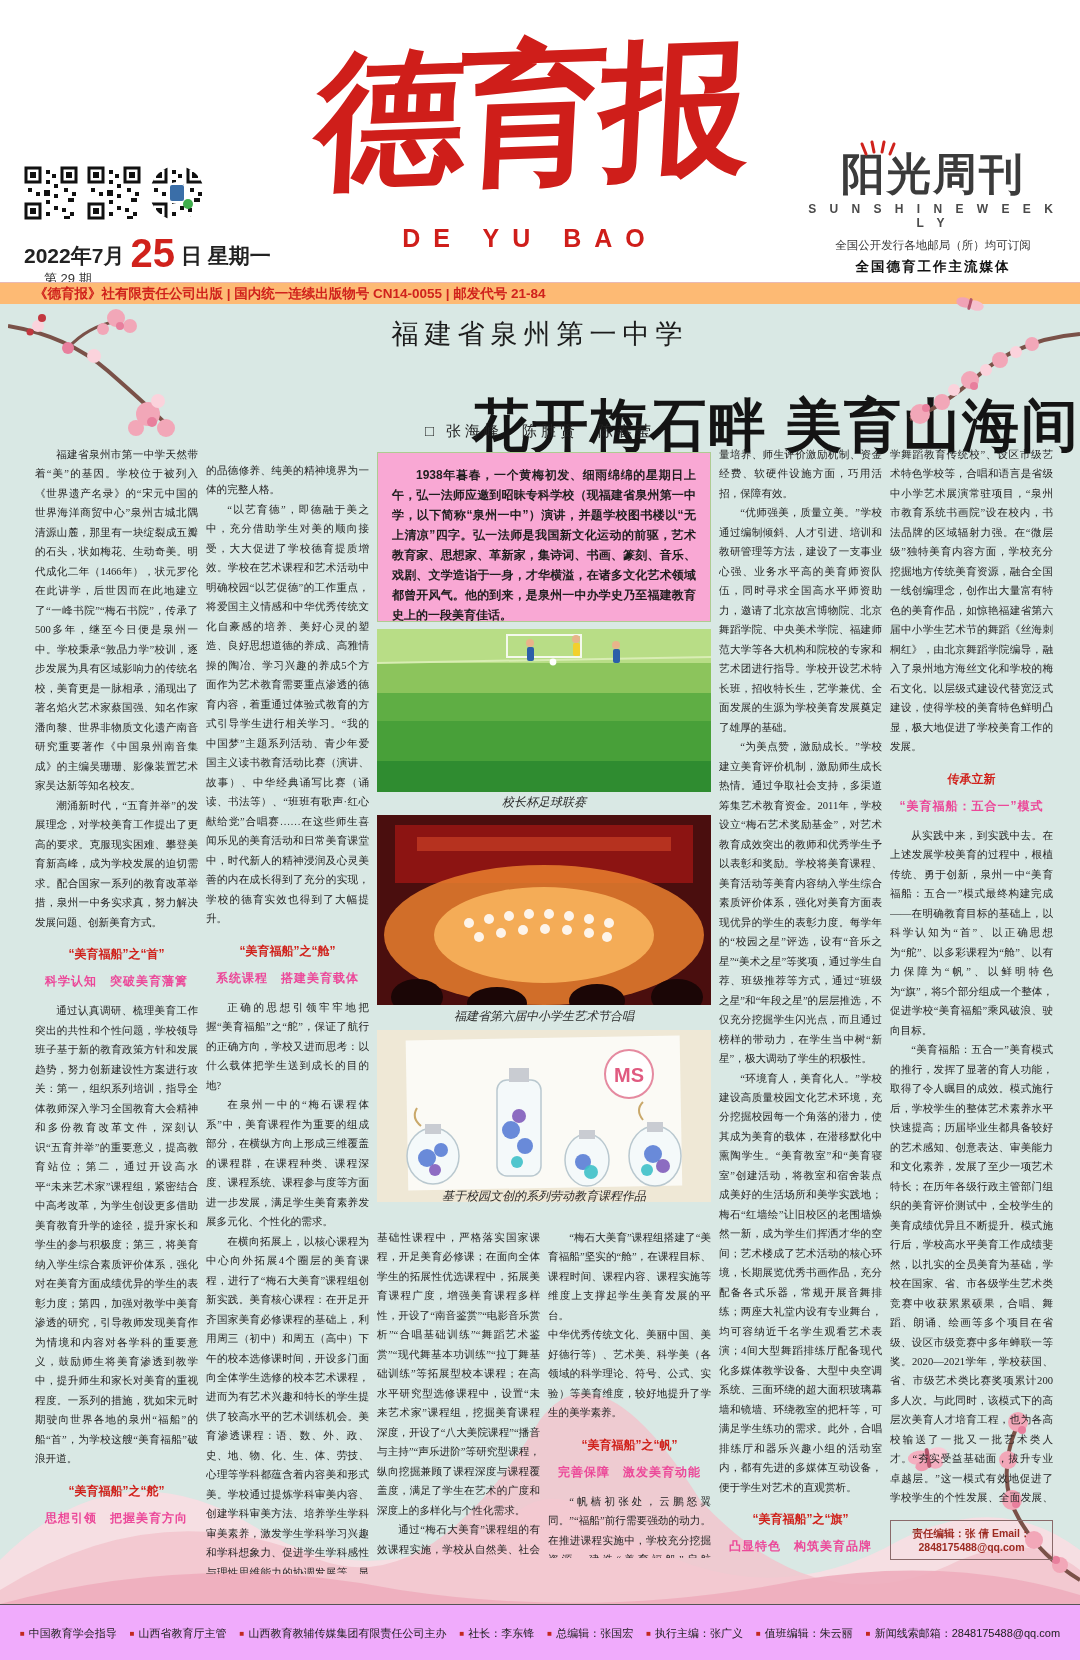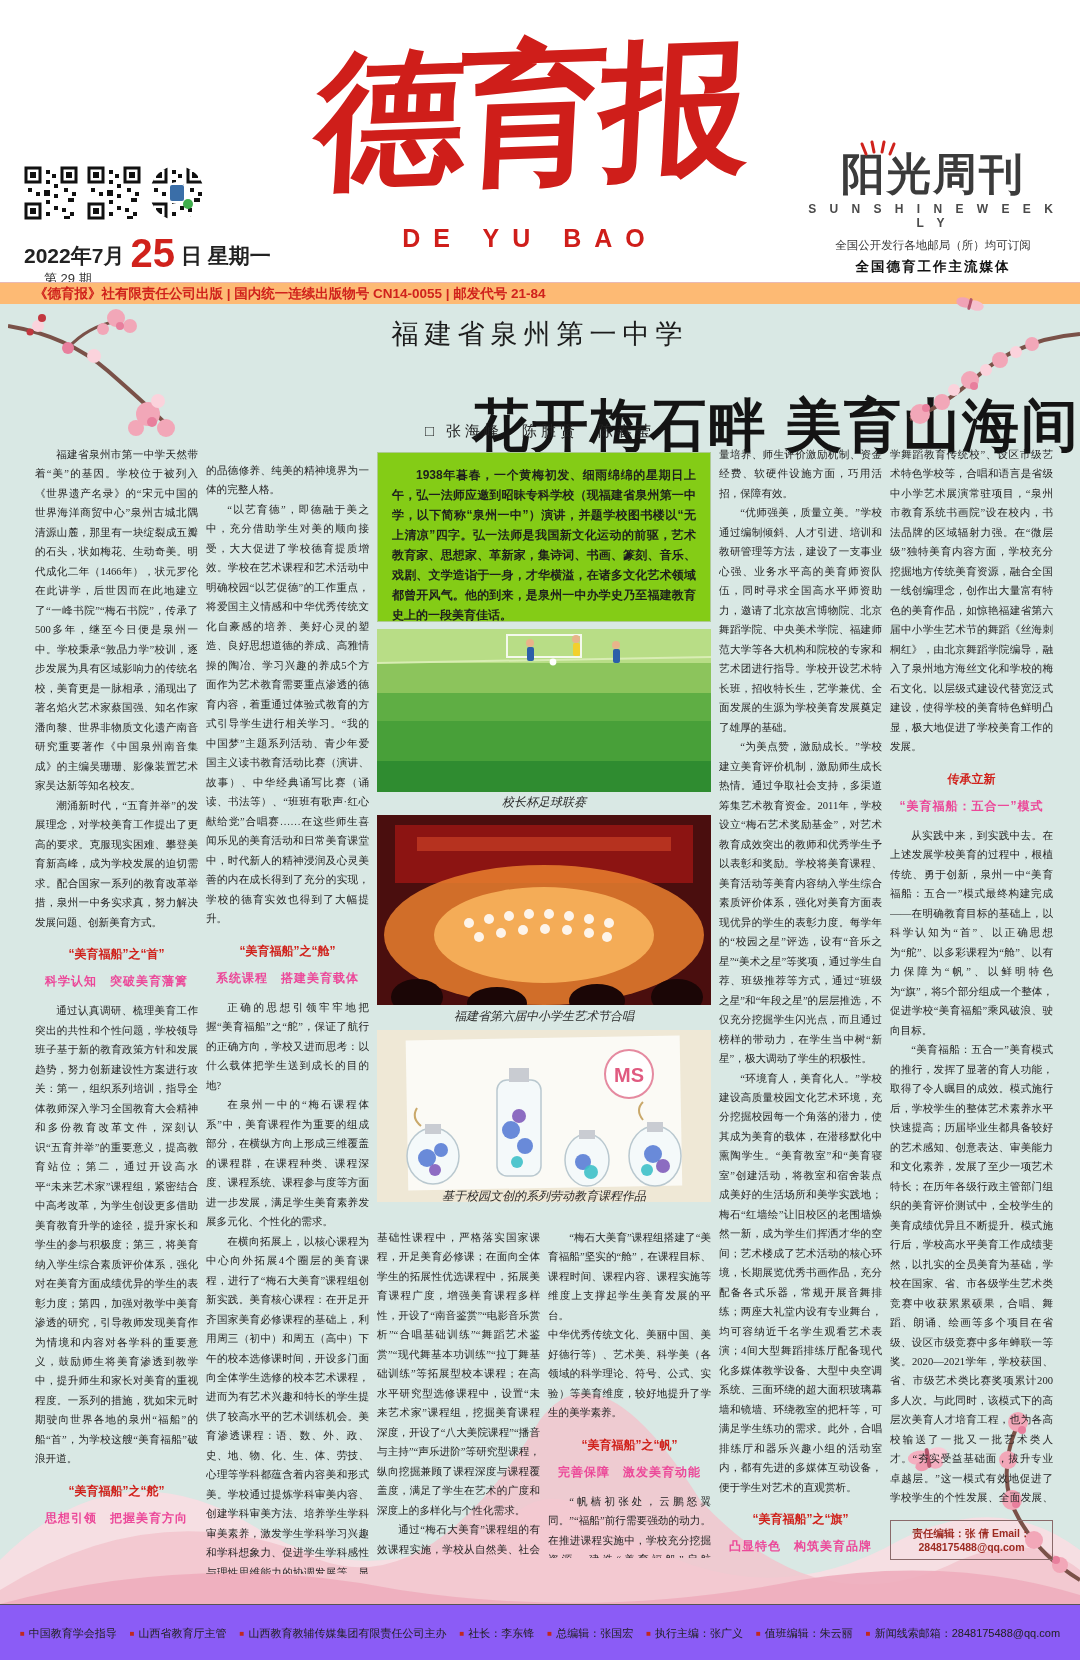--- a/index.html
+++ b/index.html
@@ -43,32 +43,32 @@
       text-align:justify;}
   .c1{left:35px;} .c2{left:206px;margin-top:16px;} .c3{left:377px;top:1228px;height:330px;}
   .c4{left:548px;top:1228px;height:330px;} .c5{left:719px;} .c6{left:890px;height:1067px;}
   .para{margin:0;text-indent:2em;}
   .noindent{text-indent:0;}
   .subhead{text-align:center;margin:11px 0 9px;}
   .subkicker{color:#d0221c;font-weight:bold;font-size:12px;font-family:"Liberation Sans",sans-serif;margin-bottom:5px;}
   .subtitle{font-size:12px;font-weight:bold;color:#ec4899;font-family:"Liberation Sans",sans-serif;letter-spacing:1px;}
   
   .intro-box{position:absolute;left:377px;top:452px;width:334px;height:170px;box-sizing:border-box;
-      background:#84cc16;border:1px solid #aecb92;padding:12px 14px;z-index:3;
+      background:#f9a8d4;border:1px solid #aecb92;padding:12px 14px;z-index:3;
       font-size:12px;line-height:20px;font-weight:bold;color:#1e1e1e;text-align:justify;text-indent:2em;overflow:hidden;}
   .photo{position:absolute;left:377px;width:334px;z-index:3;overflow:hidden;}
   .photo svg{display:block;width:100%;height:100%;}
   .p1{top:629px;height:163px;} .p2{top:815px;height:190px;} .p3{top:1030px;height:172px;}
   .caption{position:absolute;left:377px;width:334px;text-align:center;z-index:3;
       font-family:"Liberation Serif",serif;font-style:italic;font-size:12px;color:#2a2a2a;}
   .cap1{top:794px;} .cap2{top:1008px;} .cap3{top:1188px;}
   .editor-box{position:absolute;left:890px;top:1520px;width:163px;box-sizing:border-box;z-index:3;
       border:1px solid #8a6a6a;padding:6px 5px;font-size:10.5px;font-weight:bold;color:#9c2b22;text-align:center;}
   
-  .footer{position:absolute;left:0;top:1604px;width:1080px;height:56px;background:#8b5cf6;
+  .footer{position:absolute;left:0;top:1604px;width:1080px;height:56px;background:#f0abfc;
       border-top:1px solid #555;display:flex;align-items:center;justify-content:center;gap:13px;
       font-size:11px;color:#222;white-space:nowrap;z-index:4;}
   .fitem::before{content:"■";color:#c2281e;font-size:8px;margin-right:4px;vertical-align:1px;}
 </style>
 </head>
 <body>
 
 <div class="page">
 
   <svg width="0" height="0" style="position:absolute">

